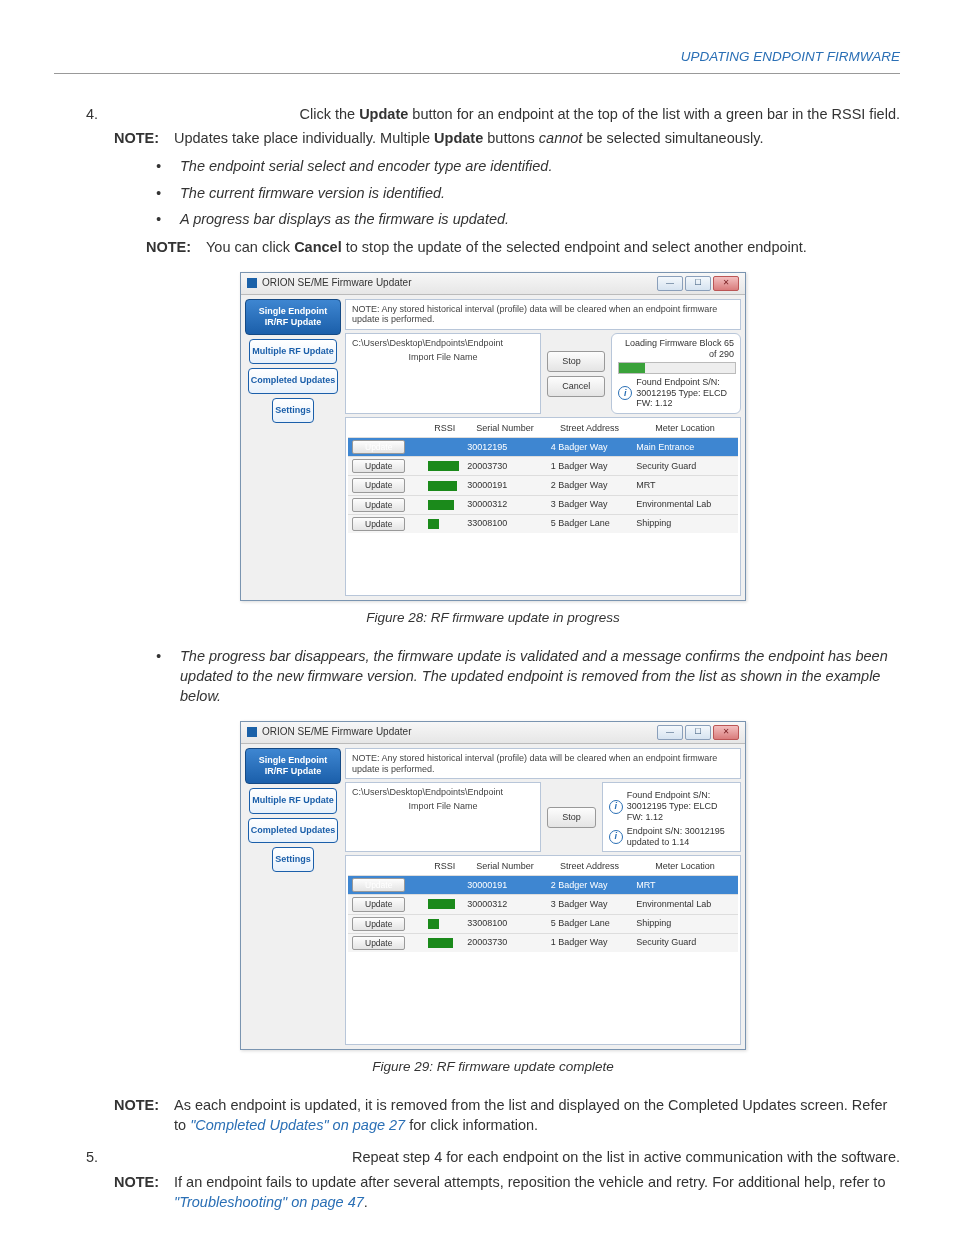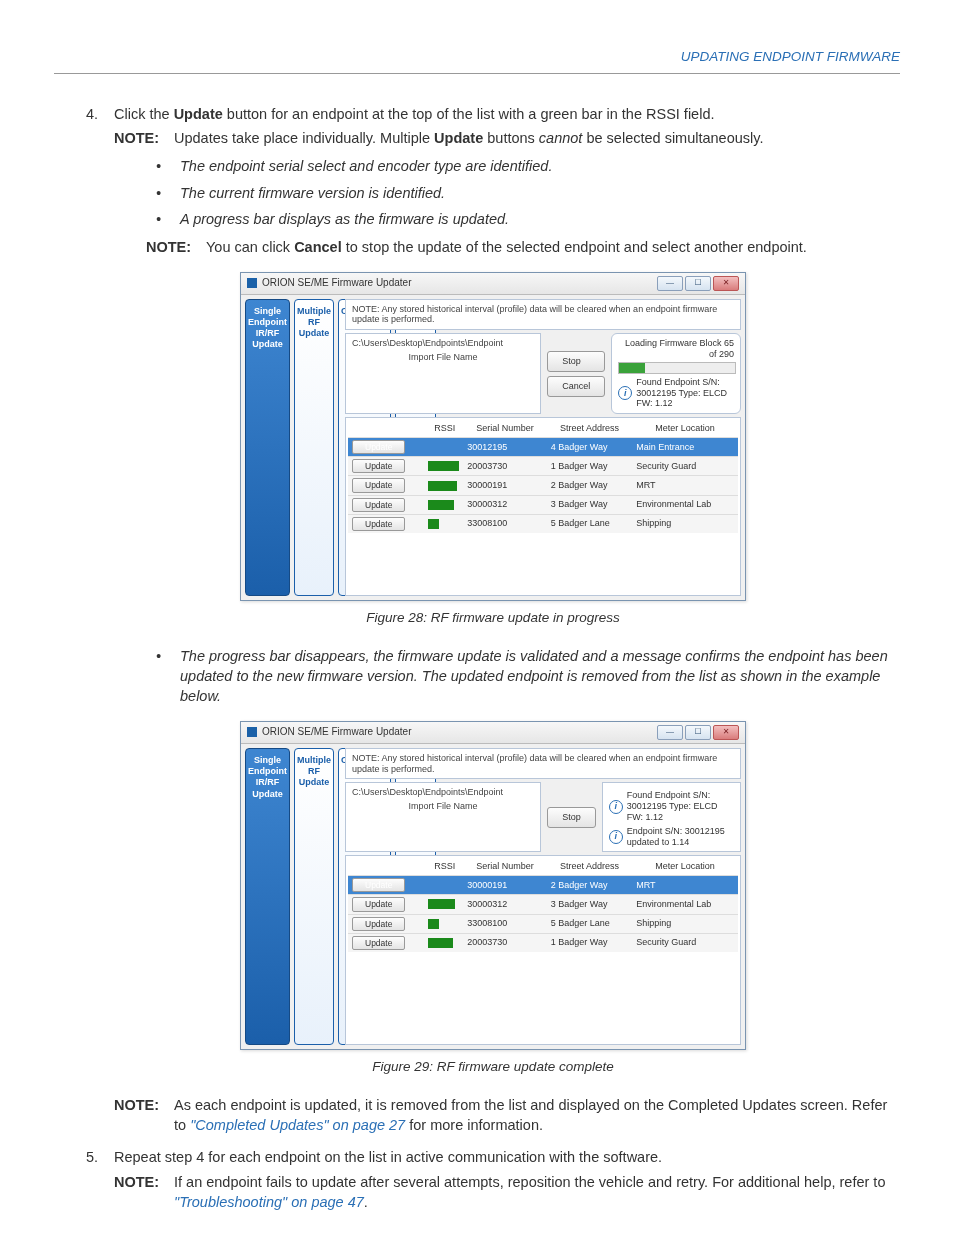--- a/index.html
+++ b/index.html
@@ -18,21 +18,21 @@
     color: #2a6fb5;
     font-style: italic;
     font-size: 13.5px;
     border-bottom: 1px solid #999;
     padding-bottom: 6px;
     margin-bottom: 30px;
   }
   .body-text { margin-left: 32px; }
   .step-row { display: flex; margin-bottom: 4px; }
   .step-num { width: 28px; flex: 0 0 28px; text-align: left; }
-  .step-txt { flex: 1; }
+  .step-txt { flex: 1; text-align: right; }
   .note-row { display: flex; margin-left: 28px; margin-top: 4px; margin-bottom: 4px; }
   .note-lbl { flex: 0 0 60px; font-weight: bold; }
   .note-txt { flex: 1; }
   .result-line { margin-left: 28px; margin-top: 16px; font-style: italic; }
   ul.bullets { margin: 8px 0 8px 70px; padding: 0; font-style: italic; }
   ul.bullets li { margin: 6px 0; list-style: none; position: relative; padding-left: 24px;}
   ul.bullets li::before { content: "•"; position: absolute; left: 0; top: 0; }
   .fig-caption { text-align: center; font-style: italic; font-size: 13.5px; margin: 8px 0 18px 0; }
   .screenshot-wrap { display:flex; justify-content:center; margin-top:14px;}
   .screenshot {
@@ -58,21 +58,21 @@
     border: 1px solid #8a9fba;
     background: linear-gradient(#f4f8fc,#d6e3f0);
     border-radius: 2px;
     margin-left: 2px;
     font-size: 8px;
     display:flex;align-items:center;justify-content:center;
     color:#2b4c70;
   }
   .winbtn.close { background: linear-gradient(#f3bfbf,#d97c7c); color:#7a1f22; border-color:#b55; }
   .ss-body { display:flex; padding:4px; gap:4px; }
-  .ss-sidebar { width: 96px; display:flex; flex-direction:row; gap:4px; }
+  .ss-sidebar { width: 96px; display:flex; flex-direction:column; gap:4px;align-items:center; }
   .sb-btn {
     border: 1px solid #1b5faa;
     background: linear-gradient(#ffffff,#e8f1fb);
     color: #1b5faa;
     font-weight: bold;
     text-align: center;
     padding: 6px 2px;
     font-size: 9px;
     border-radius: 4px;
     line-height: 1.25;
@@ -381,21 +381,21 @@
           </div>
         </div>
       </div>
     </div>
   </div>
   <div class="fig-caption">Figure 29:  RF firmware update complete</div>
 
   <div class="note-row">
     <div class="note-lbl">NOTE:</div>
     <div class="note-txt">
-      <span>As each endpoint is updated, it is removed from the list and displayed on the Completed Updates screen. Refer to </span><span class="link">"Completed Updates" on page 27</span><span> for more information.</span>
+      <span>As each endpoint is updated, it is removed from the list and displayed on the Completed Updates screen. Refer to </span><span class="link">"Completed Updates" on page 27</span><span> for click information.</span>
     </div>
   </div>
 
   <div class="step-row" style="margin-top:12px;">
     <div class="step-num">5.</div>
     <div class="step-txt">Repeat step 4 for each endpoint on the list in active communication with the software.</div>
   </div>
   <div class="note-row">
     <div class="note-lbl">NOTE:</div>
     <div class="note-txt">

